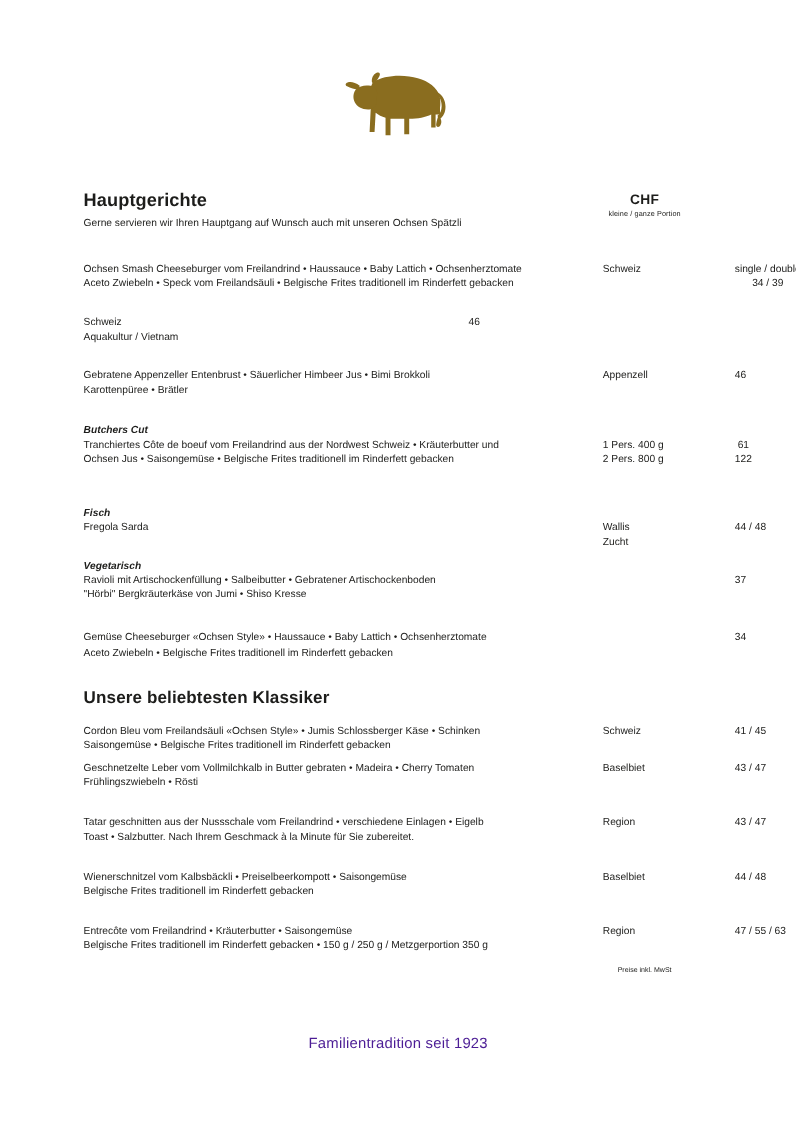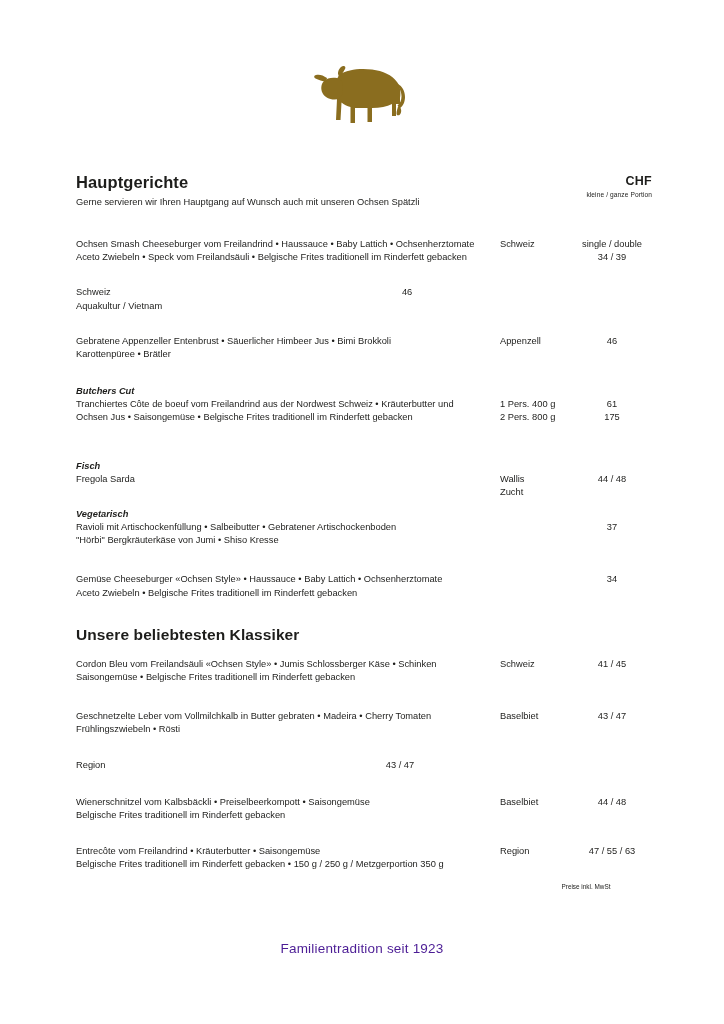--- a/index.html
+++ b/index.html
@@ -53,21 +53,21 @@
     line-height: 1.25;
     margin: 0;
   }
   .subtitle {
     font-size: 9.3px;
     line-height: 1.45;
     margin: 3px 0 0 0;
     color: #1d1d1b;
   }
   .chf-block {
-    text-align: right;
+    text-align: center;
     width: 132px;
     margin-right: 0px;
     padding-top: 2px;
   }
   .chf {
     font-size: 12.5px;
     font-weight: bold;
     letter-spacing: .3px;
   }
   .chf-sub {
@@ -87,20 +87,21 @@
     font-size: 15.5px;
     font-weight: bold;
     margin: 0;
     letter-spacing: .1px;
   }
 
   .item {
     display: flex;
     align-items: flex-start;
     width: 100%;
+    gap: 48px;
   }
   .item-desc {
     flex: 0 0 424px;
     font-size: 9.3px;
     line-height: 1.42;
   }
   .item-desc div { white-space: nowrap; }
   .item-origin {
     flex: 0 0 72px;
     font-size: 9.3px;
@@ -230,21 +231,21 @@
         <div class="item-desc">
           <div>Tranchiertes Côte de boeuf vom Freilandrind aus der Nordwest Schweiz • Kräuterbutter und</div>
           <div>Ochsen Jus • Saisongemüse • Belgische Frites traditionell im Rinderfett gebacken</div>
         </div>
         <div class="item-origin">
           <div>1 Pers. 400 g</div>
           <div>2 Pers. 800 g</div>
         </div>
         <div class="item-price">
           <div>61</div>
-          <div>175</div>
+          <div>122</div>
         </div>
       </div>
     </div>
 
     <div style="margin-top:36px">
       <div class="section-head">Fisch</div>
       <div class="item">
         <div class="item-desc">
           <div>Fregola Sarda</div>
         </div>
@@ -302,36 +303,40 @@
       <div class="item-origin">
         <div>Schweiz</div>
         <div></div>
       </div>
       <div class="item-price">
         <div>41 / 45</div>
         <div></div>
       </div>
     </div>
 
-    <div class="item" style="margin-top:26px">
+    <div class="item" style="margin-top:8px">
       <div class="item-desc">
         <div>Geschnetzelte Leber vom Vollmilchkalb in Butter gebraten • Madeira • Cherry Tomaten</div>
         <div>Frühlingszwiebeln • Rösti</div>
       </div>
       <div class="item-origin">
         <div>Baselbiet</div>
         <div></div>
       </div>
       <div class="item-price">
         <div>43 / 47</div>
         <div></div>
       </div>
     </div>
 
     <div class="item" style="margin-top:23px">
+      <div class="item-desc">
+        <div>Tatar geschnitten aus der Nussschale vom Freilandrind • verschiedene Einlagen • Eigelb</div>
+        <div>Toast • Salzbutter. Nach Ihrem Geschmack à la Minute für Sie zubereitet.</div>
+      </div>
       <div class="item-origin">
         <div>Region</div>
         <div></div>
       </div>
       <div class="item-price">
         <div>43 / 47</div>
         <div></div>
       </div>
     </div>
 

